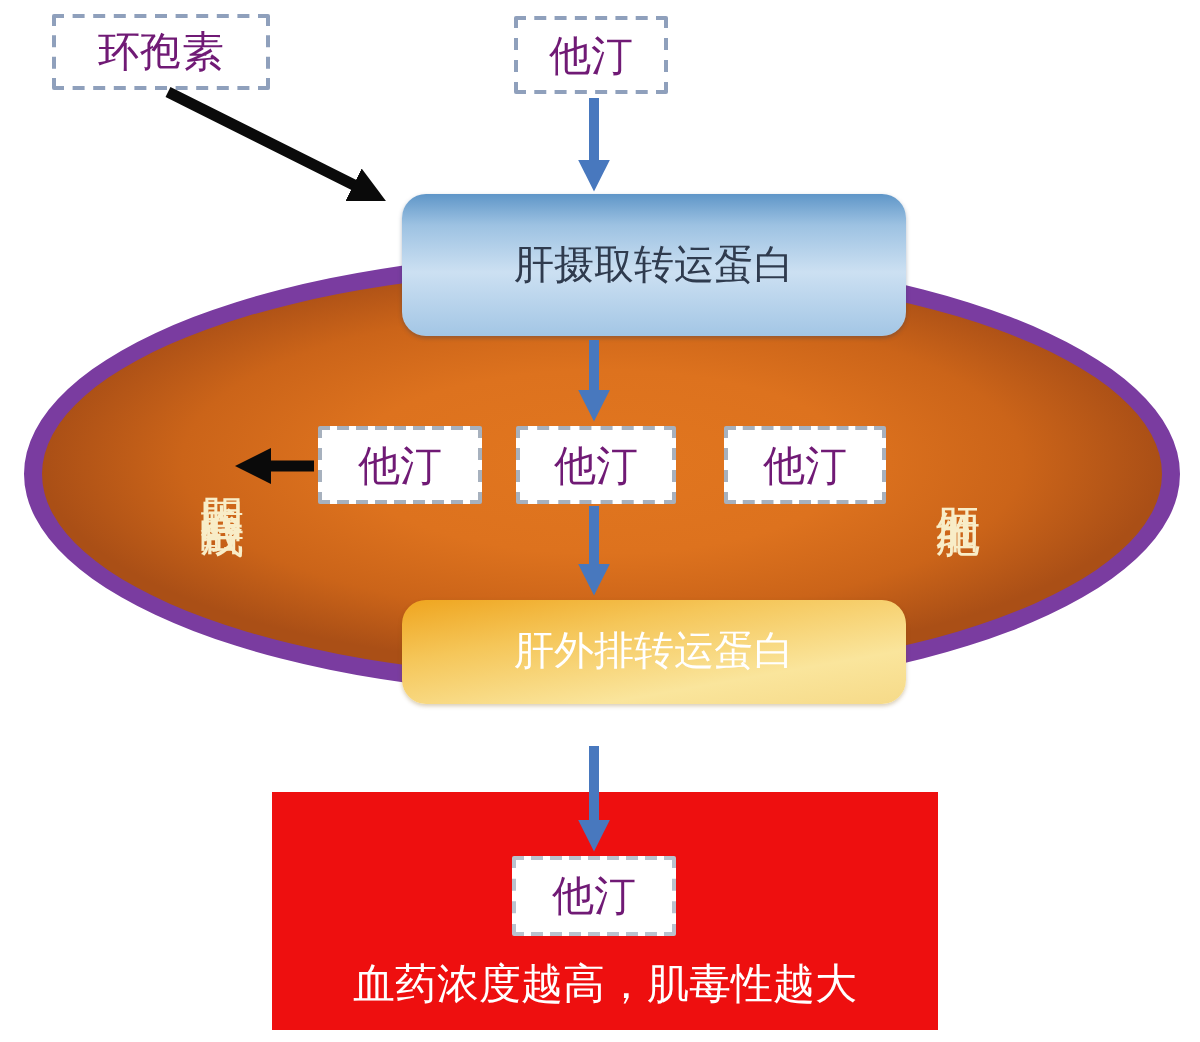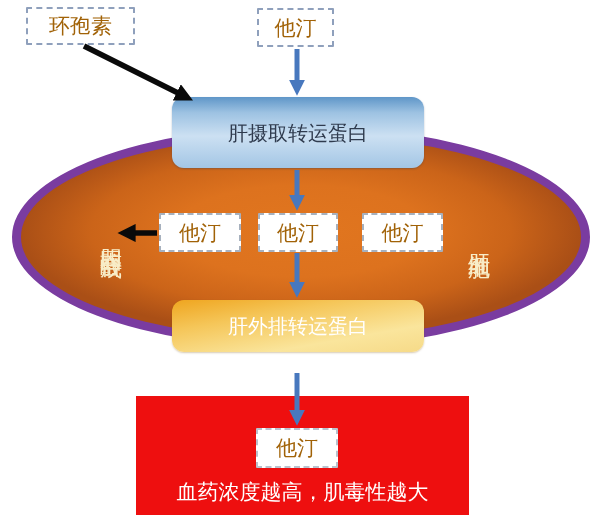--- a/index.html
+++ b/index.html
@@ -15,28 +15,28 @@
     border:9px solid #7A3CA0;border-radius:50%;
     background:radial-gradient(50% 50% at 50% 47%,
       #E1761F 0%, #DD721E 45%, #CB6419 75%, #AA4F16 100%);
     z-index:1;
   }
 
   
   .dashed-box{
     background:#ffffff;border:2px dashed #8FA0BC;border-radius:1px;
     display:flex;align-items:center;justify-content:center;
-    color:#a16207;font-size:21px;z-index:3;
+    color:#701a75;font-size:21px;z-index:3;
   }
 
   
   .transporter{
     width:252px;border-radius:12px;z-index:4;
     display:flex;flex-direction:column;align-items:center;justify-content:center;
-    font-size:20px;line-height:30px;text-align:center;
+    font-size:20px;line-height:30px;text-align:center;margin-left:29px;
   }
   .uptake{
     left:172px;top:97px;height:71px;
     background:linear-gradient(180deg,#5F96C8 0%,#9DC2E2 22%,#CCE0F2 55%,#A3C6E5 100%);
     color:#2F3B4E;
     box-shadow:0 1px 2px rgba(40,60,90,.35);
   }
   .efflux{
     left:172px;top:300px;height:52px;
     background:linear-gradient(170deg,#EFA51F 0%,#F5C659 32%,#FAE59C 72%,#F6DA88 100%);

